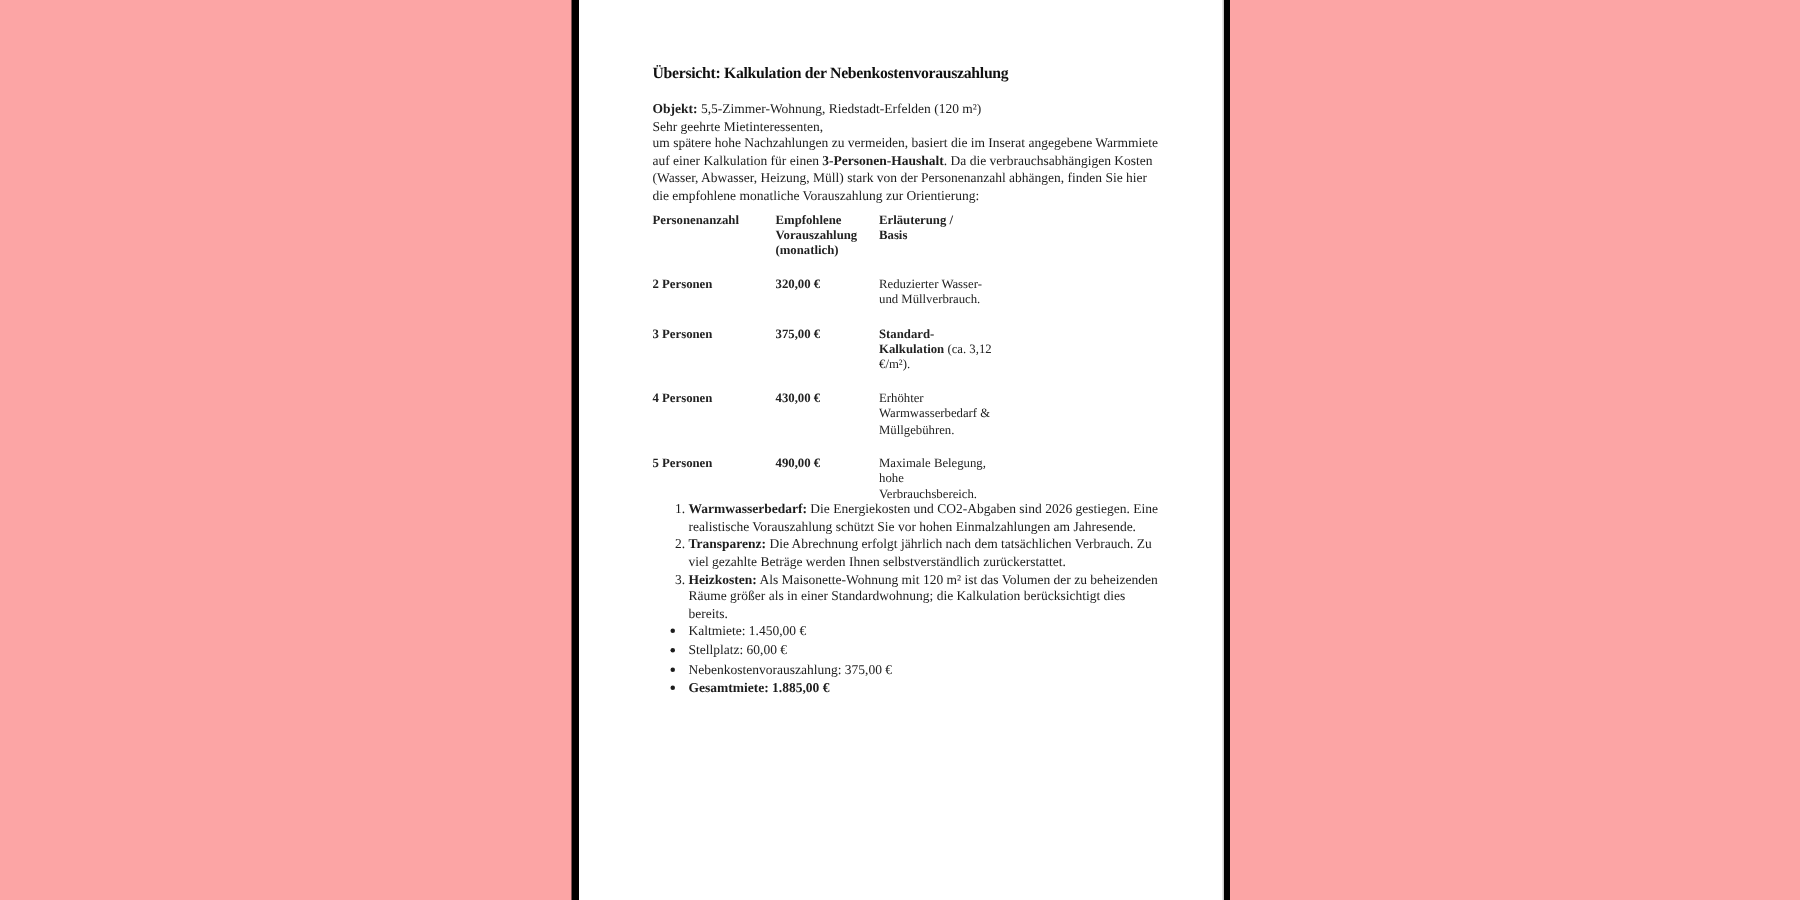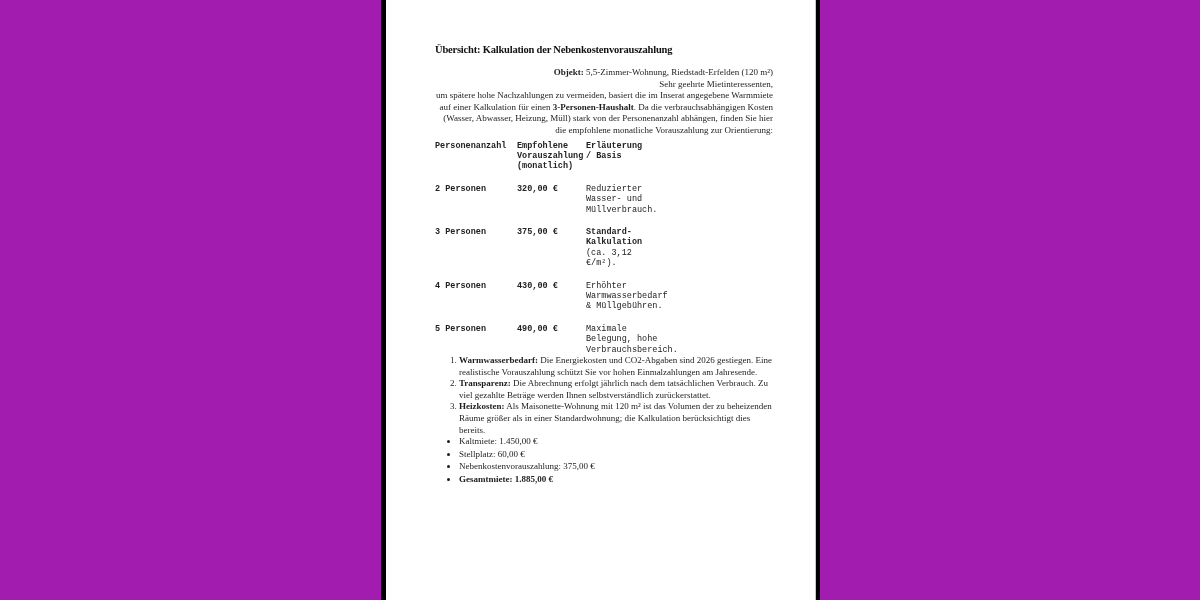--- a/index.html
+++ b/index.html
@@ -4,21 +4,21 @@
 <style>
   html, body {
     margin: 0;
     padding: 0;
     background: #ffffff;
   }
   .canvas {
     position: relative;
     width: 1200px;
     height: 600px;
-    background: #a21caf;
+    background: #fca5a5;
     overflow: hidden;
   }
   .page-edge-left {
     position: absolute;
     left: 381px; top: 0;
     width: 5px; height: 600px;
     background: #000000;
   }
   .page-edge-right {
     position: absolute;
@@ -45,29 +45,28 @@
     font-size: 10.5px;
     line-height: 13px;
     font-weight: bold;
     letter-spacing: -0.2px;
     color: #111111;
   }
   p.intro {
     margin: 0 0 4px 0;
     font-size: 9px;
     line-height: 11.6px;
-    text-align: right;
   }
   
   .nk-table {
     display: grid;
     grid-template-columns: 82px 69px 181px;
     row-gap: 12px;
     margin: 0 0 0 0;
-    font-family: Liberation Mono, monospace;
+    font-family: Liberation Serif, serif;
     font-size: 8.5px;
     line-height: 10.4px;
     color: #222222;
   }
   .nk-table .th { font-weight: bold; }
   .nk-table .th-basis-inner { display: inline-block; width: 64px; }
   .nk-table .td-note { width: 78px; }
   .nk-table .td-persons, .nk-table .td-amount { font-weight: bold; }
   
   h2.sec-heading {

